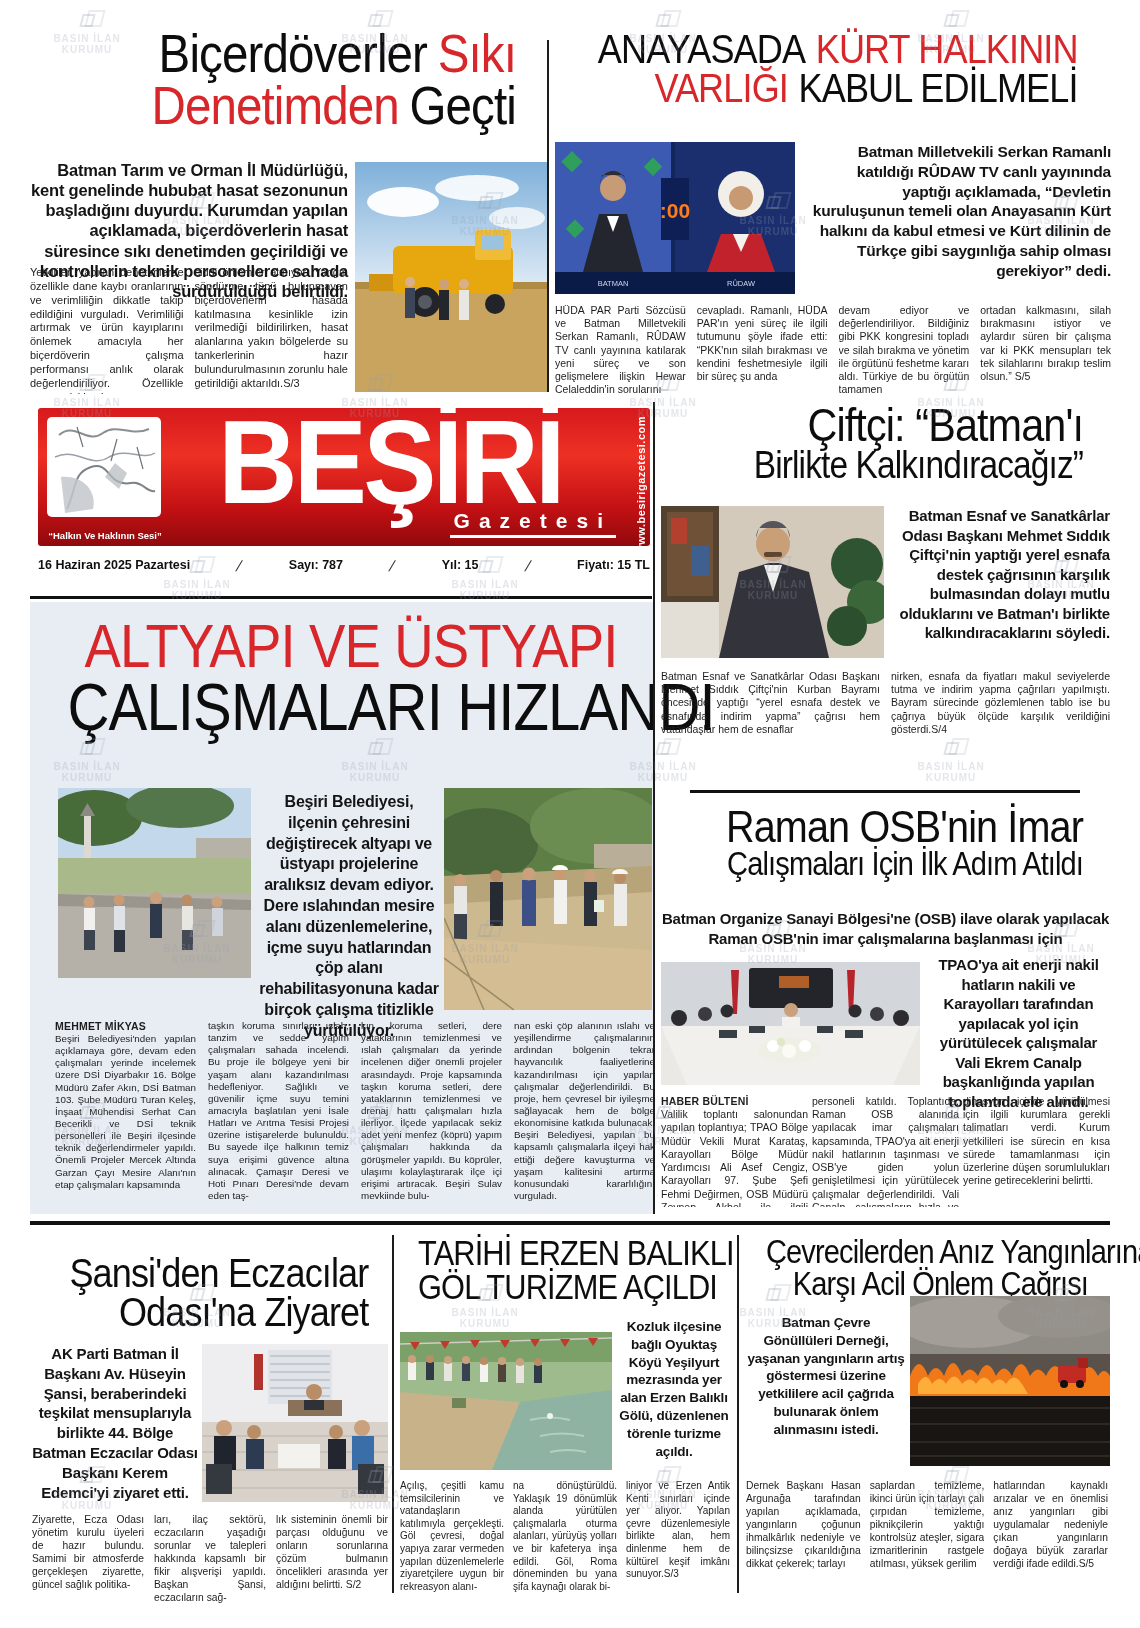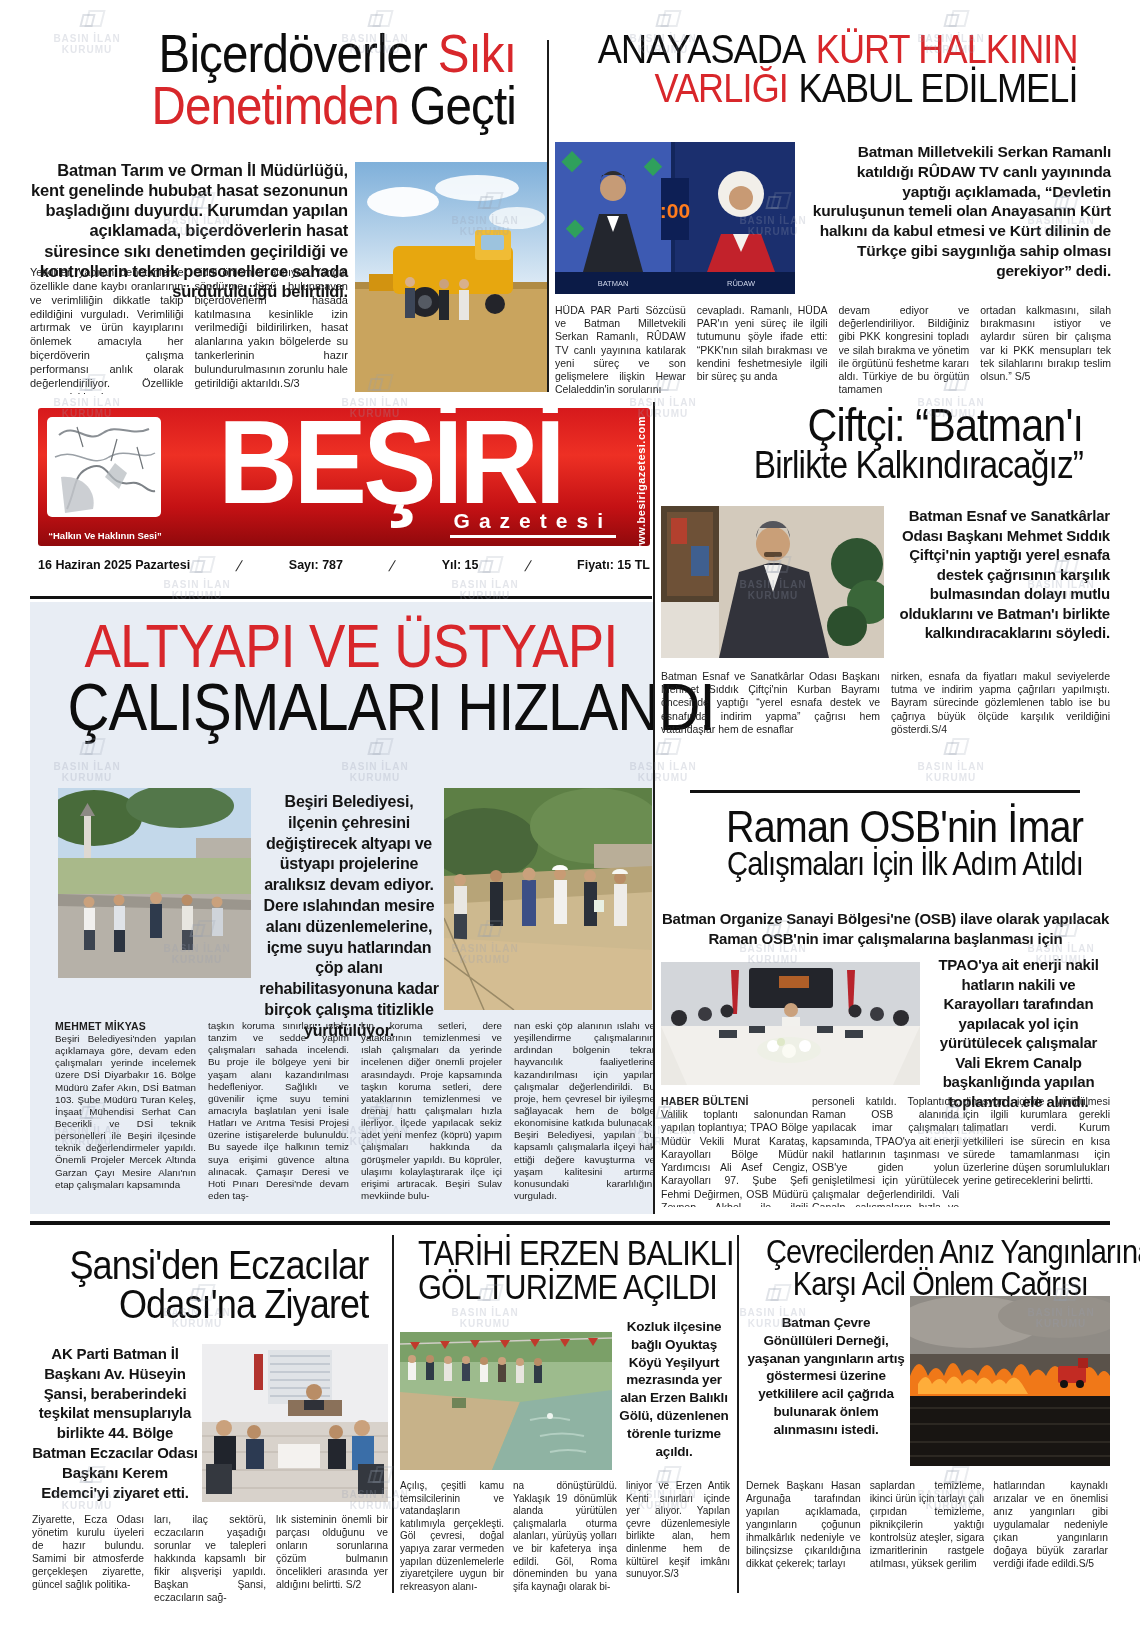--- a/index.html
+++ b/index.html
@@ -296,21 +296,21 @@
     <div class="cols" style="left:0;top:298px;width:449px;height:112px;gap:4px">
       <div class="col"><b class="byline">HABER BÜLTENİ</b><span>Valilik toplantı salonundan yapılan toplantıya; TPAO Bölge Müdür Vekili Murat Karataş, Karayolları Bölge Müdür Yardımcısı Ali Asef Cengiz, Karayolları 97. Şube Şefi Fehmi Değirmen, OSB Müdürü Zeynep Akbel ile ilgili kurumların teknik</span></div>
       <div class="col">personeli katıldı. Toplantıda, Raman OSB alanında yapılacak imar çalışmaları kapsamında, TPAO'ya ait enerji nakil hatlarının taşınması ve OSB'ye giden yolun genişletilmesi için yürütülecek çalışmalar değerlendirildi. Vali Canalp, çalışmaların hızla ve koor-</div>
       <div class="col">dinasyon içinde yürütülmesi için ilgili kurumlara gerekli talimatları verdi. Kurum yetkilileri ise sürecin en kısa sürede tamamlanması için üzerlerine düşen sorumlulukları yerine getireceklerini belirtti.</div>
     </div>
   </section>
 
   <div class="hline" style="left:30px;top:1221px;width:1080px;height:3.5px"></div>
 
   <section class="abs" style="left:30px;top:1232px;width:360px;height:390px">
-    <div class="hl" style="margin-top:14px">
+    <div class="hl" style="margin-top:22px">
       <span class="row k" style="font-size:41px">Şansi'den Eczacılar</span>
       <span class="row k" style="font-size:41px">Odası'na Ziyaret</span>
     </div>
     <p class="intro jc abs" style="left:2px;top:112px;width:166px;font-size:15px;line-height:1.32">AK Parti Batman İl Başkanı Av. Hüseyin Şansi, beraberindeki teşkilat mensuplarıyla birlikte 44. Bölge Batman Eczacılar Odası Başkanı Kerem Edemci'yi ziyaret etti.</p>
     <div class="ph" style="left:172px;top:112px;width:186px;height:158px">
       <svg viewBox="0 0 186 158" preserveAspectRatio="none">
         <rect width="186" height="158" fill="#eeeef0"></rect>
         <rect x="66" y="6" width="64" height="54" fill="#e0e3e7"></rect>
         <path d="M68,12 H128 M68,20 H128 M68,28 H128 M68,36 H128 M68,44 H128 M68,52 H128" stroke="#c4cad2" stroke-width="2"></path>
         <rect x="52" y="10" width="9" height="36" fill="#b2332e"></rect>

